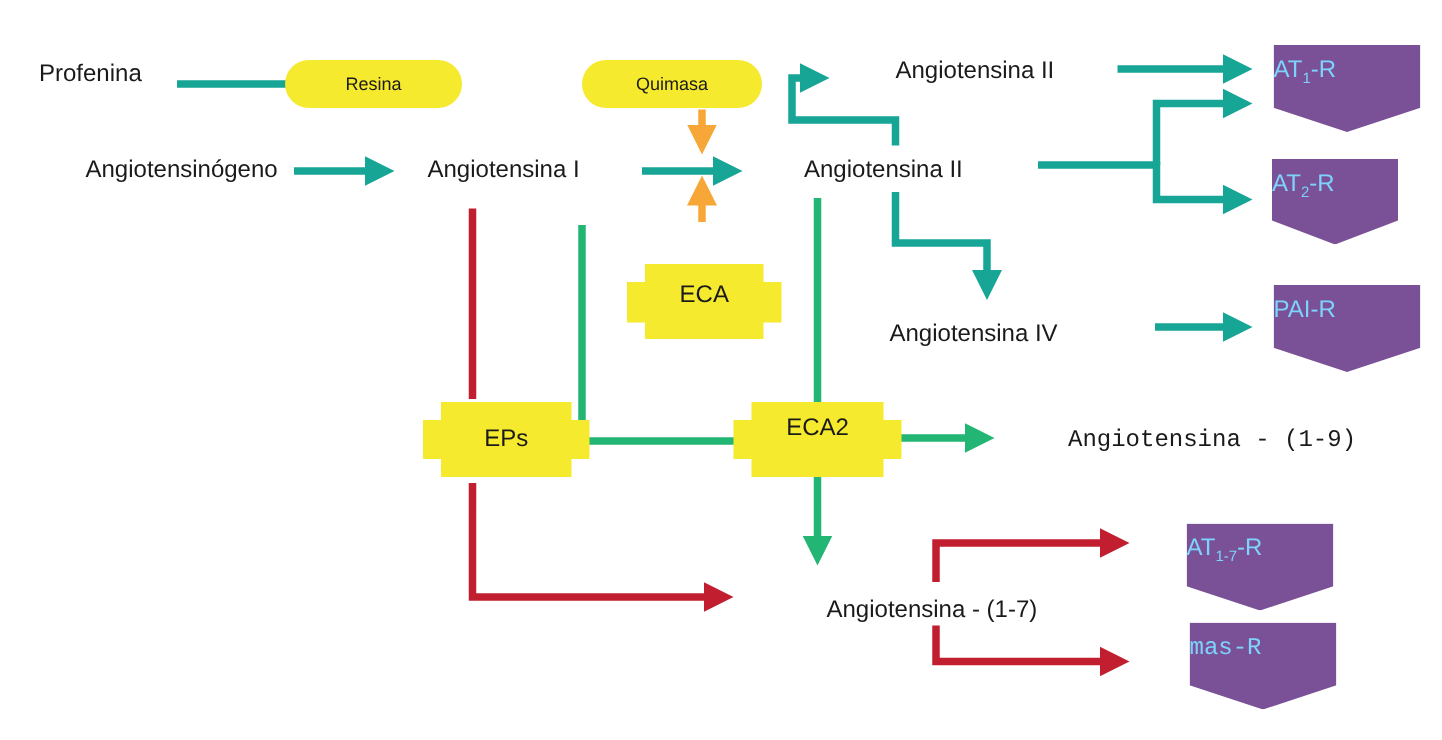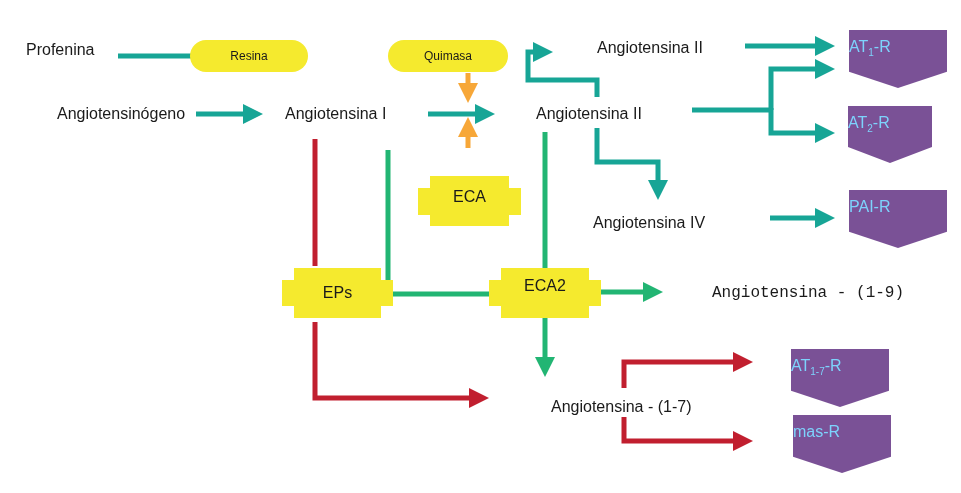--- a/index.html
+++ b/index.html
@@ -100,15 +100,15 @@
 </div>
 <div class="rcpt" style="left:848px;top:106px;width:84px;height:57px;">
   <span><span>AT</span><sub>2</sub><span>-R</span></span>
 </div>
 <div class="rcpt" style="left:849px;top:190px;width:98px;height:58px;">
   <span>PAI-R</span>
 </div>
 <div class="rcpt" style="left:791px;top:349px;width:98px;height:58px;">
   <span><span>AT</span><sub>1-7</sub><span>-R</span></span>
 </div>
-<div class="rcpt" style="left:793px;top:415px;width:98px;height:58px;">
+<div class="rcpt" style="left:793px;top:415px;width:98px;height:58px;font-family:Liberation Mono, monospace;">
   <span>mas-R</span>
 </div>
 
 </body></html>

